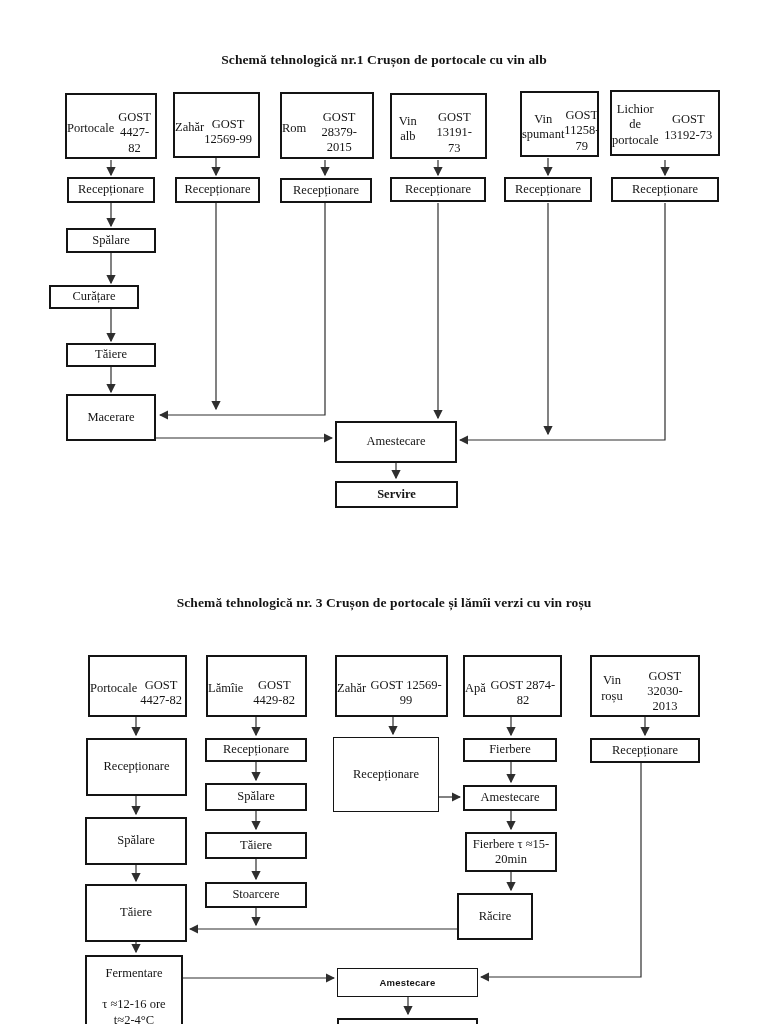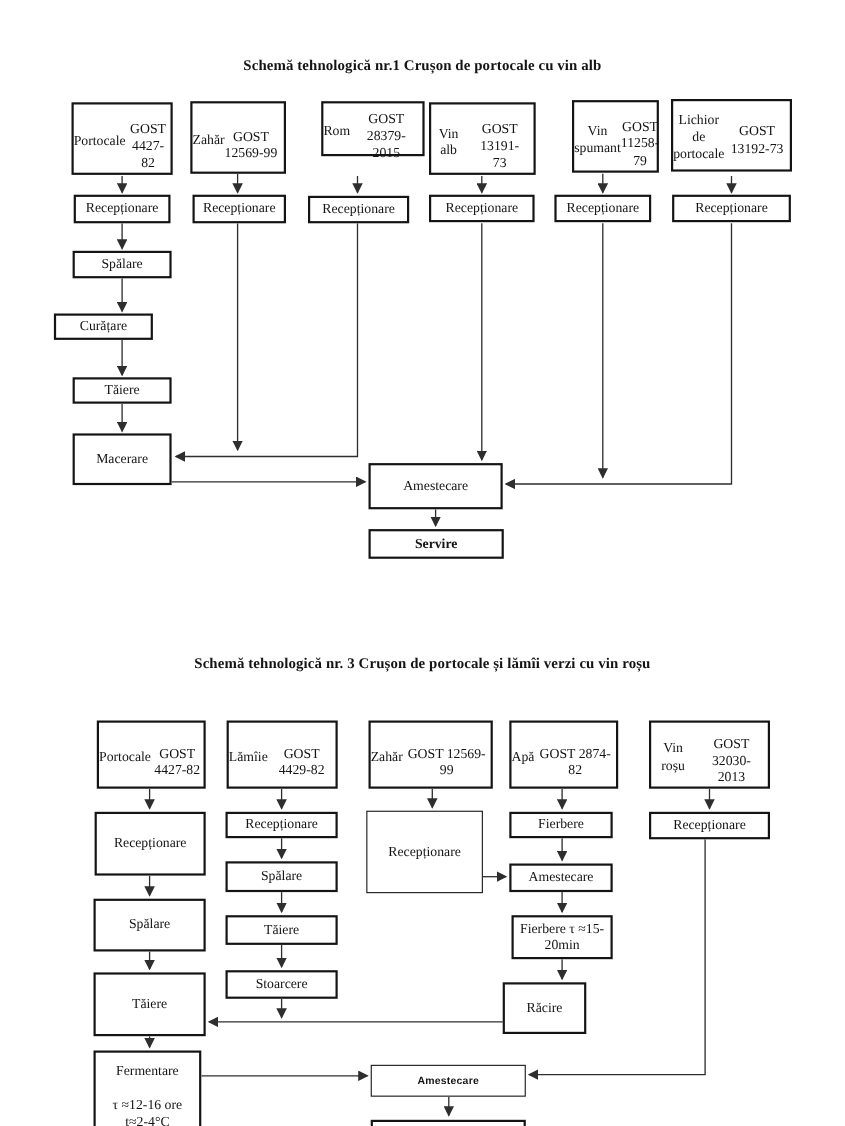--- a/index.html
+++ b/index.html
@@ -97,21 +97,21 @@
 <div class="box src" style="left:65px;top:93px;width:92px;height:66px">
   <div class="nm">Portocale</div>
   <div class="gs">GOST 4427-
 82</div>
 </div>
 <div class="box src" style="left:173px;top:92px;width:87px;height:66px">
   <div class="nm">Zahăr</div>
   <div class="gs">GOST
 12569-99</div>
 </div>
-<div class="box src" style="left:292px;top:92px;width:94px;height:50px">
+<div class="box src" style="left:280px;top:92px;width:94px;height:67px">
   <div class="nm">Rom</div>
   <div class="gs">GOST 28379-
 2015</div>
 </div>
 <div class="box src" style="left:390px;top:93px;width:97px;height:66px">
   <div class="nm">Vin alb</div>
   <div class="gs">GOST 13191-
 73</div>
 </div>
 <div class="box src" style="left:520px;top:91px;width:79px;height:66px">

